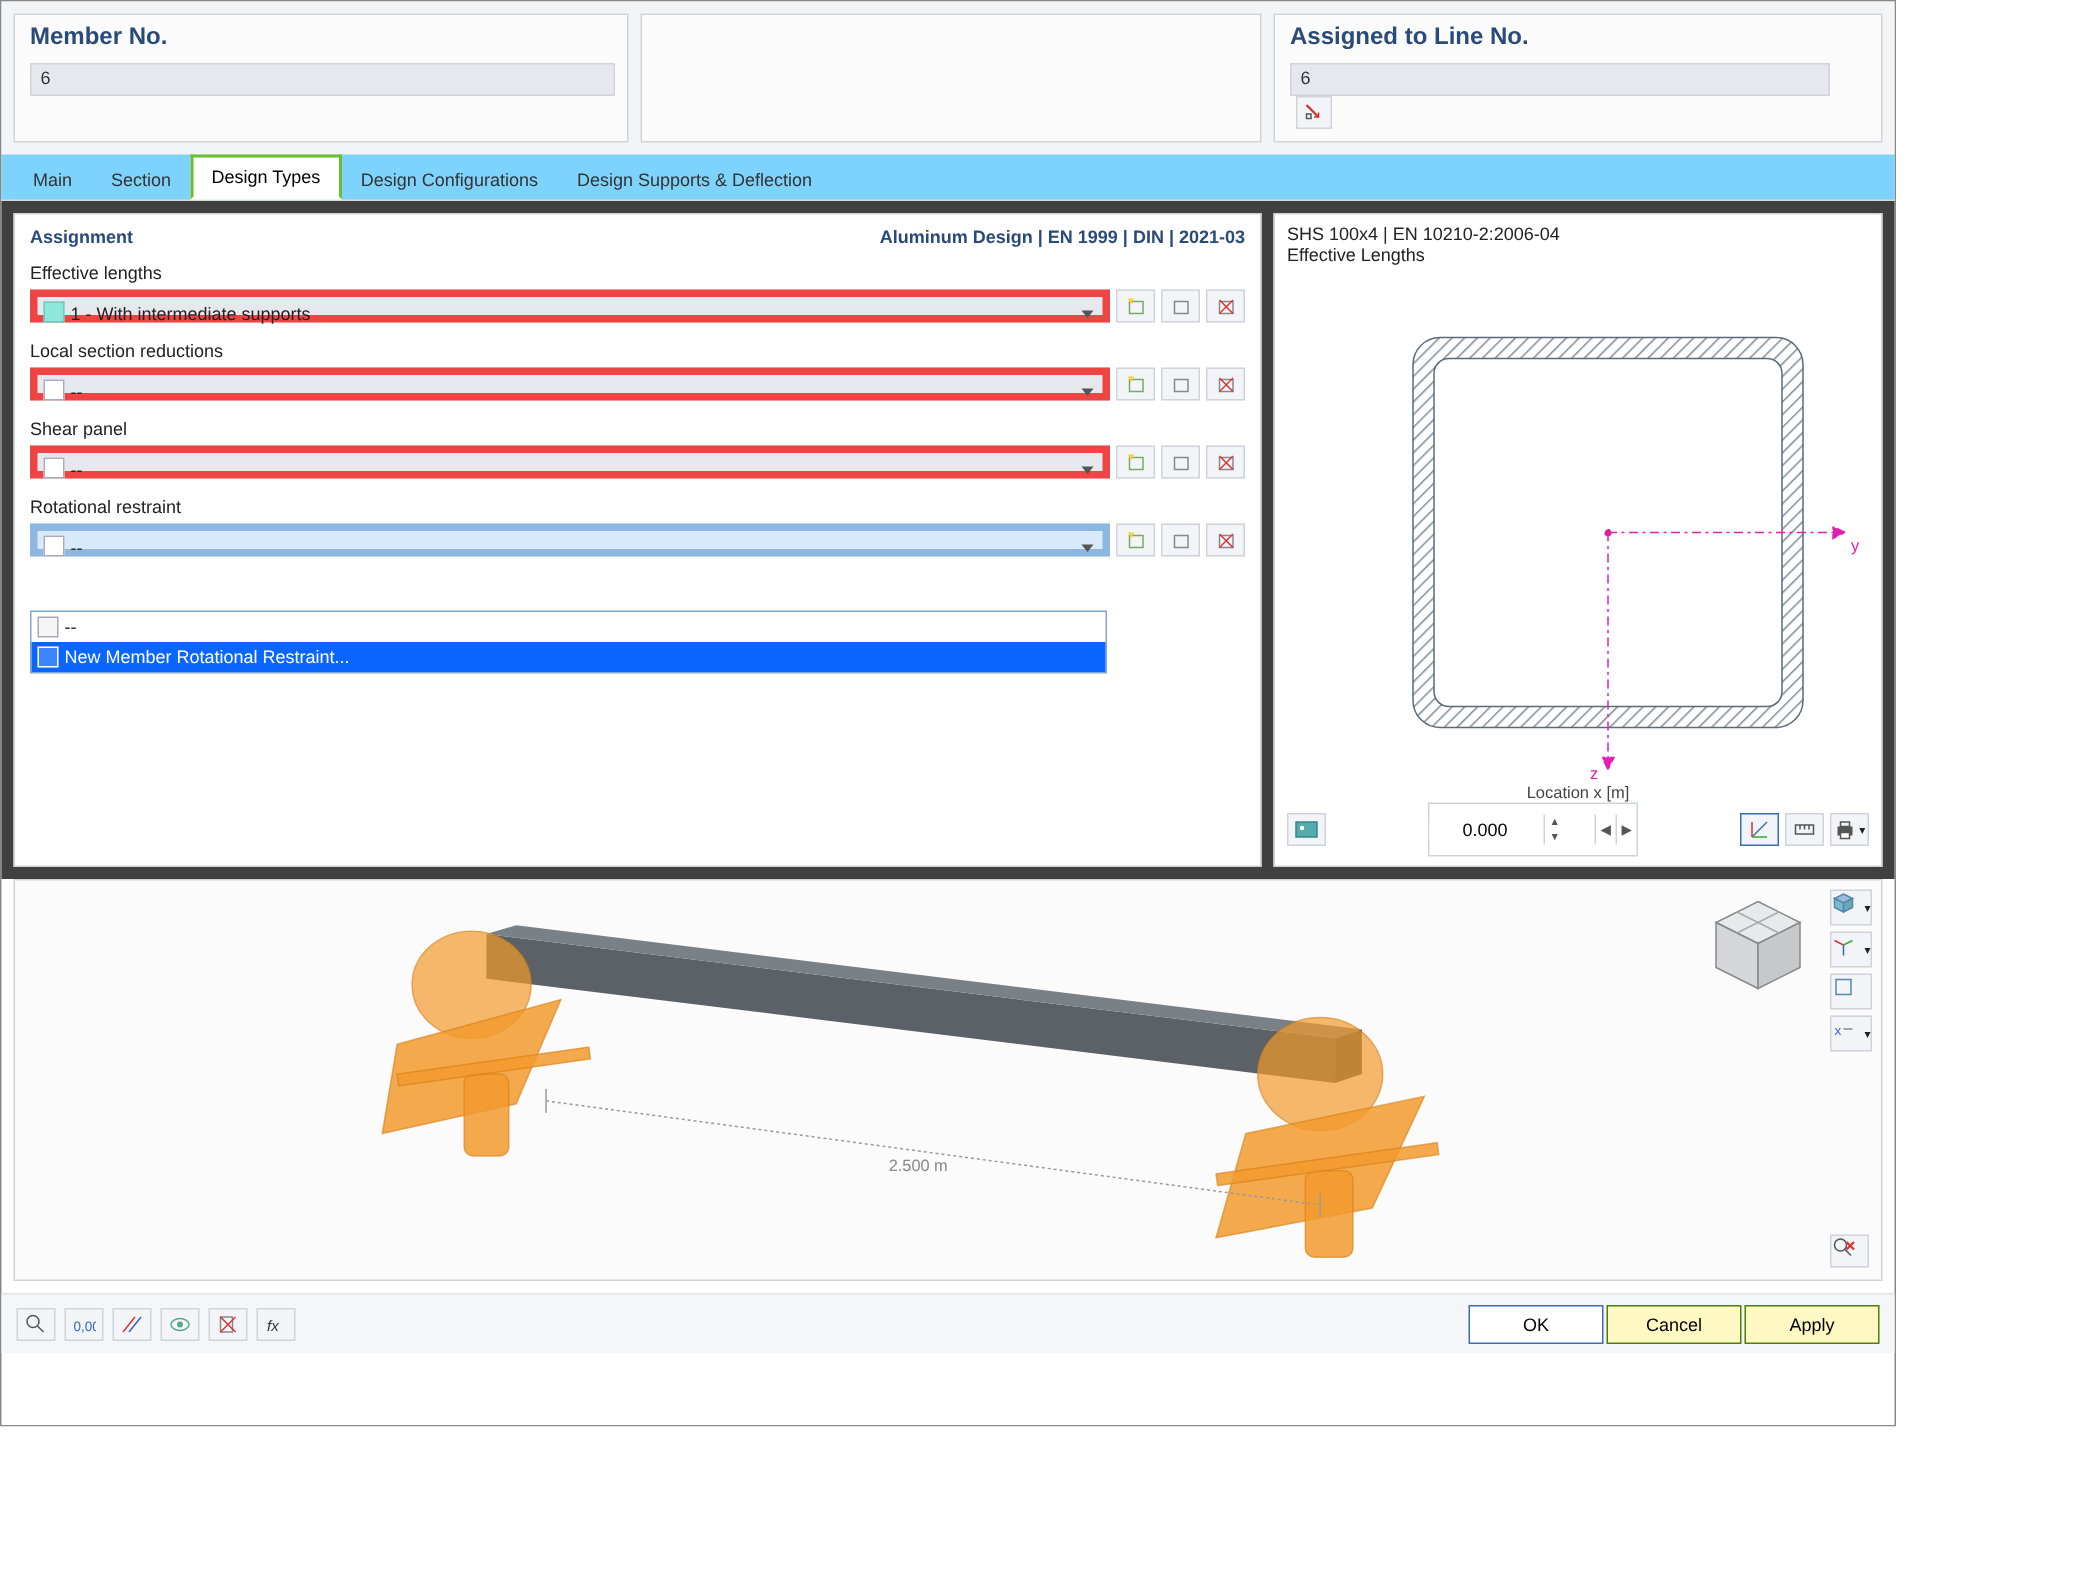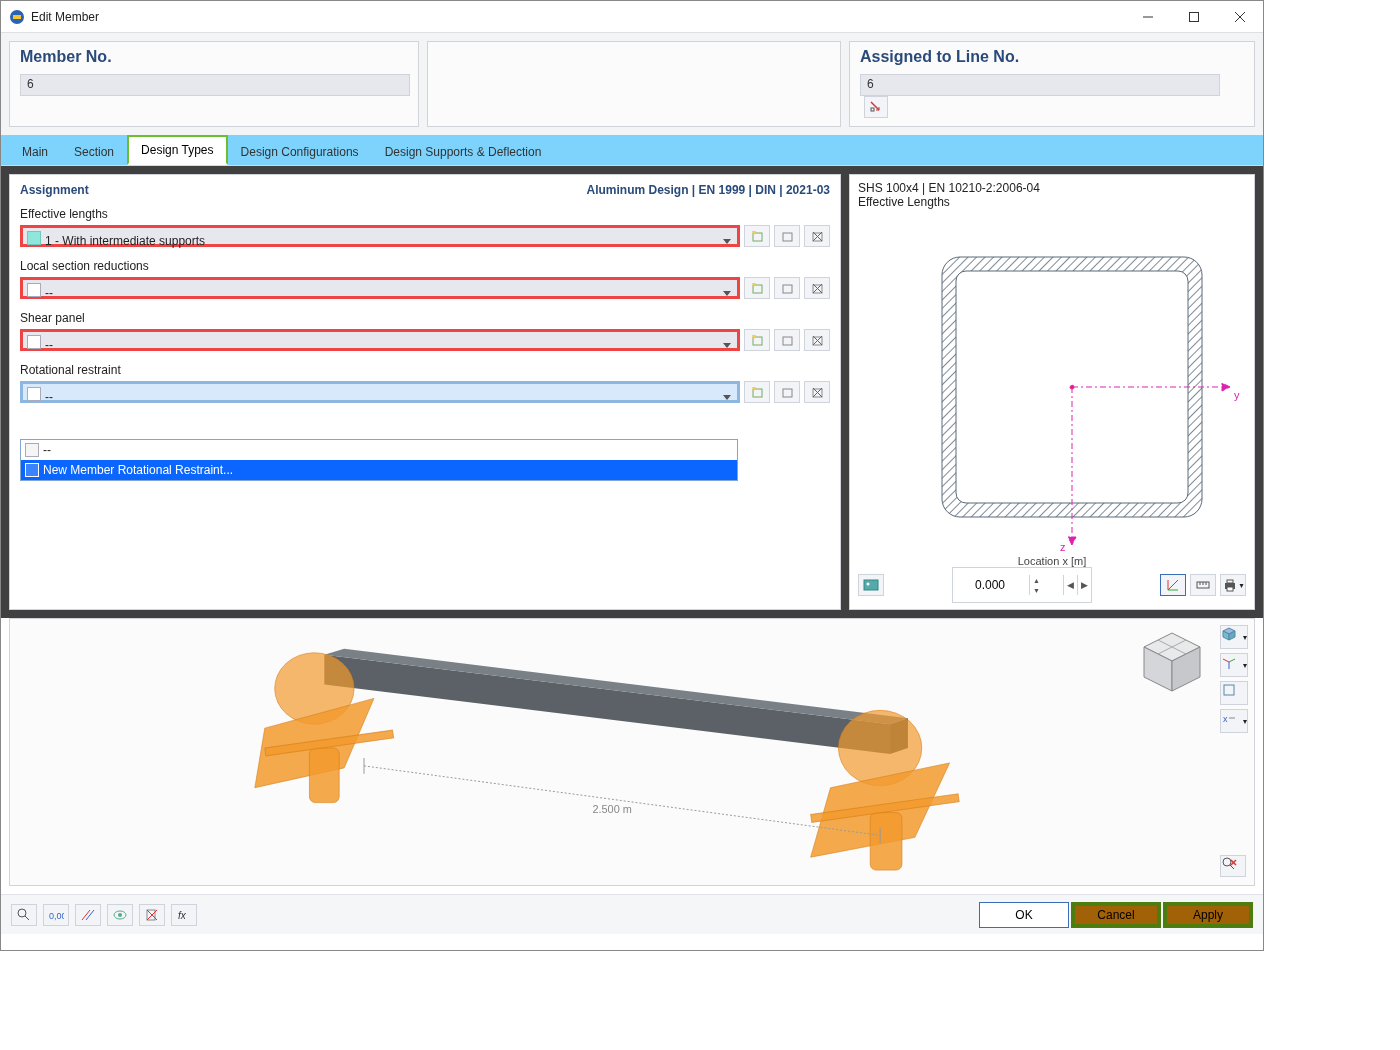--- a/index.html
+++ b/index.html
@@ -30,21 +30,21 @@
 .left-form { flex: 1; border: 1px solid #d0d3d8; background: #fff; padding: 8px 10px; position: relative; }
 .right-section { width: 406px; border: 1px solid #d0d3d8; background: #fff; padding: 6px 8px; display: flex; flex-direction: column; }
 
 .assign-head { display: flex; justify-content: space-between; margin-bottom: 10px; }
 .assign-head .l { color: #2a4a7a; font-weight: 600; }
 .assign-head .r { color: #2a4a7a; font-weight: 600; }
 
 .fieldrow { margin-bottom: 12px; }
 .fieldrow .lbl { font-size: 12px; color: #222; margin-bottom: 4px; }
 .fieldline { display: flex; gap: 4px; align-items: center; }
-.combo { flex: 1; height: 22px; border: 3px solid #ef4444; background: #e6e8ee; padding: 10px 6px 0 22px; font-size: 12px; display: flex; align-items: center; justify-content: space-between; cursor: pointer; position: relative; }
+.combo { flex: 1; height: 22px; border: 5px solid #ef4444; background: #e6e8ee; padding: 10px 6px 0 22px; font-size: 12px; display: flex; align-items: center; justify-content: space-between; cursor: pointer; position: relative; }
 .combo .chk { position: absolute; left: 4px; top: 3px; width: 14px; height: 14px; border: 1px solid #aab; background: #fff; }
 .combo.teal .chk { background: #8fe6da; border-color: #6fc9bd; }
 .combo .caret { width: 0; height: 0; border-left: 4px solid transparent; border-right: 4px solid transparent; border-top: 5px solid #555; }
 .combo.open { background: #d7e9fb; border-color: #8db7e0; }
 .icnbtn { width: 26px; height: 22px; border: 1px solid #cfd3db; background: #f3f4f7; display: inline-flex; align-items: center; justify-content: center; cursor: pointer; }
 
 .dropdown { position: absolute; left: 10px; width: 718px; border: 1px solid #7fa6d0; background: #fff; z-index: 10; }
 .dd-item { height: 20px; display: flex; align-items: center; padding-left: 22px; font-size: 12px; cursor: pointer; position: relative; }
 .dd-item .chk { position: absolute; left: 4px; top: 3px; width: 14px; height: 14px; border: 1px solid #aab; background: #f5f5f5; }
 .dd-item.sel { background: #0a66ff; color: #fff; }
@@ -64,55 +64,28 @@
 
 .viewer3d { margin: 0 8px 8px; border: 1px solid #d0d3d8; background: #fbfbfc; height: 268px; position: relative; }
 .viewer3d svg { width: 100%; height: 100%; }
 .viewer-side { position: absolute; right: 6px; top: 6px; display: flex; flex-direction: column; gap: 4px; }
 .viewer-side .icnbtn { width: 28px; height: 24px; }
 .nav-cube { position: absolute; right: 48px; top: 10px; }
 
 .bottombar { height: 40px; display: flex; align-items: center; justify-content: space-between; padding: 0 10px; background: #f5f6f8; border-top: 1px solid #e1e3e8; }
 .bb-left { display: flex; gap: 6px; }
 .bb-right { display: flex; gap: 2px; }
-.btn { min-width: 90px; height: 26px; border: 4px solid #4d7c0f; background: #a16207; cursor: pointer; font-size: 12px; }
+.btn { min-width: 90px; height: 26px; border: 1px solid #4d7c0f; background: #fef9c3; cursor: pointer; font-size: 12px; }
 .btn.primary { border: 1px solid #3a6db5; background: #fff; }
 </style>
 </head>
 <body>
 
 <div class="window">
 
-  <div class="titlebar">
-    <span class="tb-icon">
-      <svg viewBox="0 0 16 16">
-          <circle cx="8" cy="8" r="7" fill="#2a62b4"></circle>
-          <rect x="4" y="6" width="8" height="4" fill="#f4c430"></rect>
-        </svg>
-    </span>
-    <span class="tb-title">Edit Member</span>
-    <div class="tb-btns">
-      <div class="tb-btn">
-          <svg width="10" height="10">
-            <line x1="0" y1="5" x2="10" y2="5" stroke="#333"></line>
-          </svg>
-        </div>
-      <div class="tb-btn">
-          <svg width="10" height="10">
-            <rect x="0.5" y="0.5" width="9" height="9" fill="none" stroke="#333"></rect>
-          </svg>
-        </div>
-      <div class="tb-btn">
-          <svg width="10" height="10">
-            <line x1="0" y1="0" x2="10" y2="10" stroke="#333"></line>
-            <line x1="10" y1="0" x2="0" y2="10" stroke="#333"></line>
-          </svg>
-        </div>
-    </div>
-  </div>
 
   <div class="top-panels">
     <div class="panel-box left">
       <div class="panel-title">Member No.</div>
       <div class="readonly-field">6</div>
     </div>
     <div class="panel-box mid"></div>
     <div class="panel-box right">
       <div class="panel-title">Assigned to Line No.</div>
       <div class="readonly-field">6</div>

